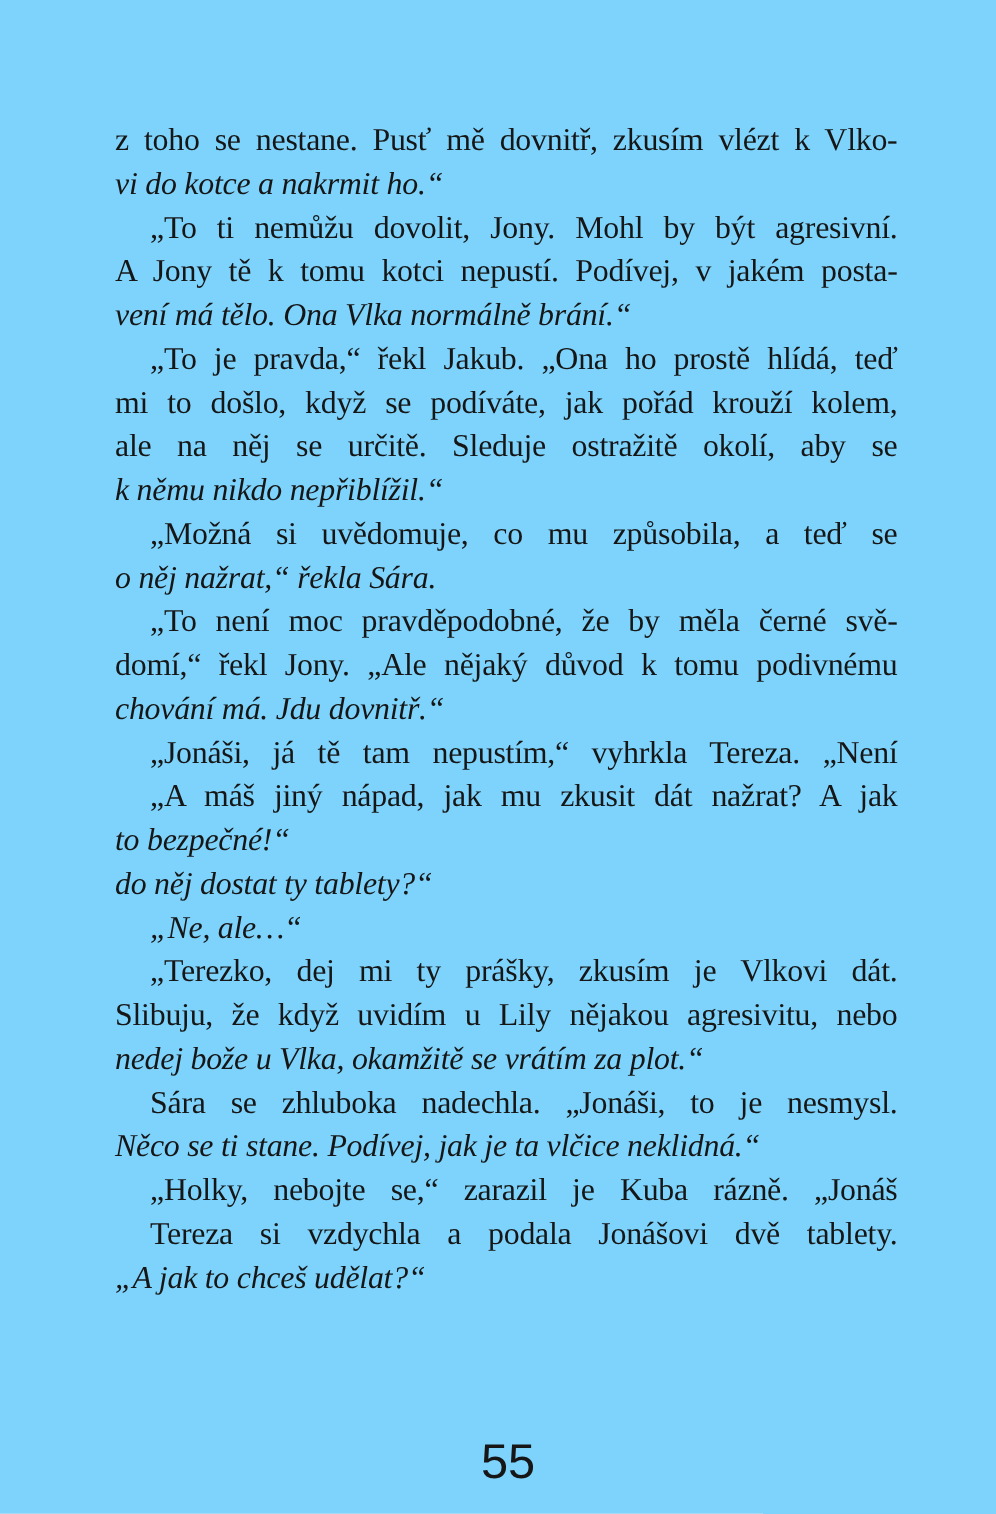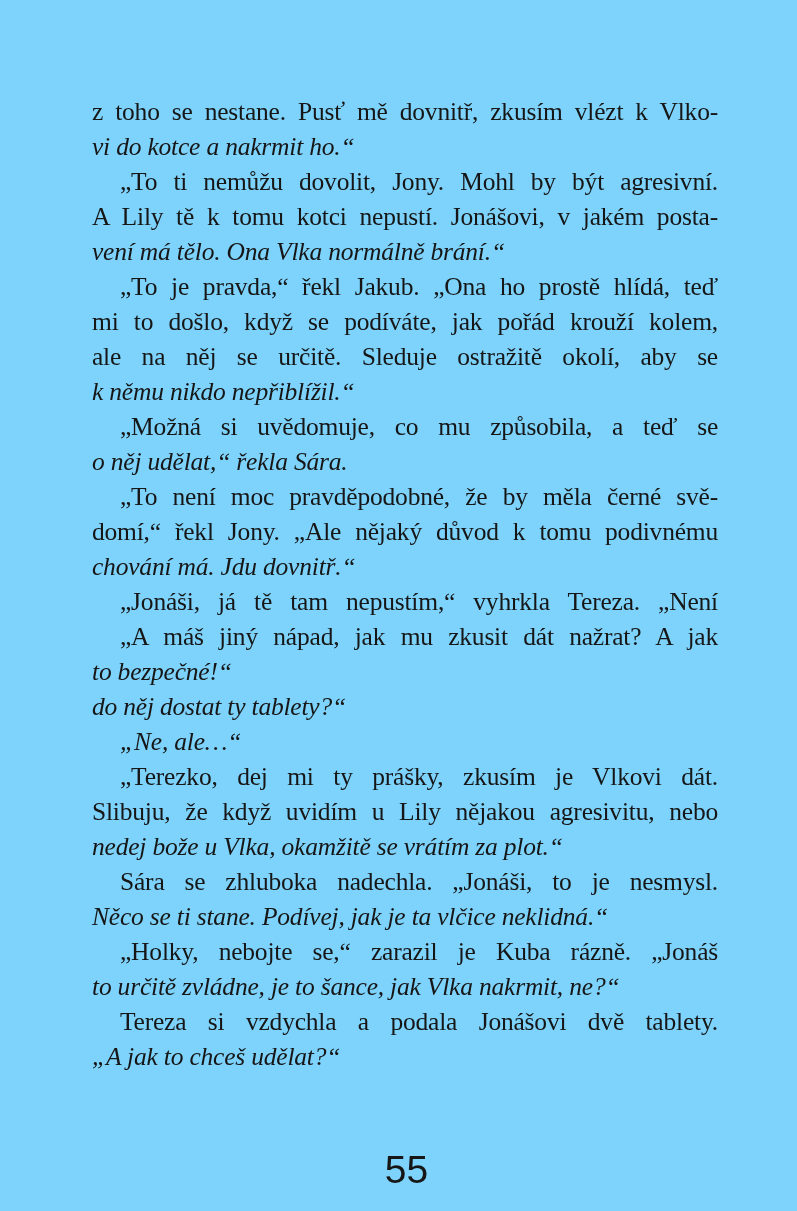--- a/index.html
+++ b/index.html
@@ -52,40 +52,39 @@
   }
 </style>
 </head>
 <body>
 
 <div class="page">
   <div class="text-block">
       <div class="line">z toho se nestane. Pusť mě dovnitř, zkusím vlézt k Vlko-</div>
       <div class="line para-end">vi do kotce a nakrmit ho.“</div>
       <div class="line indent">„To ti nemůžu dovolit, Jony. Mohl by být agresivní.</div>
-      <div class="line">A Lily tě k tomu kotci nepustí. Jonášovi, v jakém posta-</div>
+      <div class="line">A Jony tě k tomu kotci nepustí. Podívej, v jakém posta-</div>
       <div class="line para-end">vení má tělo. Ona Vlka normálně brání.“</div>
       <div class="line indent">„To je pravda,“ řekl Jakub. „Ona ho prostě hlídá, teď</div>
       <div class="line">mi to došlo, když se podíváte, jak pořád krouží kolem,</div>
       <div class="line">ale na něj se určitě. Sleduje ostražitě okolí, aby se</div>
       <div class="line para-end">k němu nikdo nepřiblížil.“</div>
       <div class="line indent">„Možná si uvědomuje, co mu způsobila, a teď se</div>
-      <div class="line para-end">o něj udělat,“ řekla Sára.</div>
+      <div class="line para-end">o něj nažrat,“ řekla Sára.</div>
       <div class="line indent">„To není moc pravděpodobné, že by měla černé svě-</div>
       <div class="line">domí,“ řekl Jony. „Ale nějaký důvod k tomu podivnému</div>
       <div class="line para-end">chování má. Jdu dovnitř.“</div>
       <div class="line indent">„Jonáši, já tě tam nepustím,“ vyhrkla Tereza. „Není</div>
       <div class="line indent">„A máš jiný nápad, jak mu zkusit dát nažrat? A jak</div>
       <div class="line para-end">to bezpečné!“</div>
       <div class="line para-end">do něj dostat ty tablety?“</div>
       <div class="line indent para-end">„Ne, ale…“</div>
       <div class="line indent">„Terezko, dej mi ty prášky, zkusím je Vlkovi dát.</div>
       <div class="line">Slibuju, že když uvidím u Lily nějakou agresivitu, nebo</div>
       <div class="line para-end">nedej bože u Vlka, okamžitě se vrátím za plot.“</div>
       <div class="line indent">Sára se zhluboka nadechla. „Jonáši, to je nesmysl.</div>
       <div class="line para-end">Něco se ti stane. Podívej, jak je ta vlčice neklidná.“</div>
       <div class="line indent">„Holky, nebojte se,“ zarazil je Kuba rázně. „Jonáš</div>
-      <div class="line para-end">to určitě zvládne, je to šance, jak Vlka nakrmit, ne?“</div>
       <div class="line indent">Tereza si vzdychla a podala Jonášovi dvě tablety.</div>
       <div class="line para-end">„A jak to chceš udělat?“</div>
     </div>
   <div class="page-number">55</div>
 </div>
 
 </body></html>

